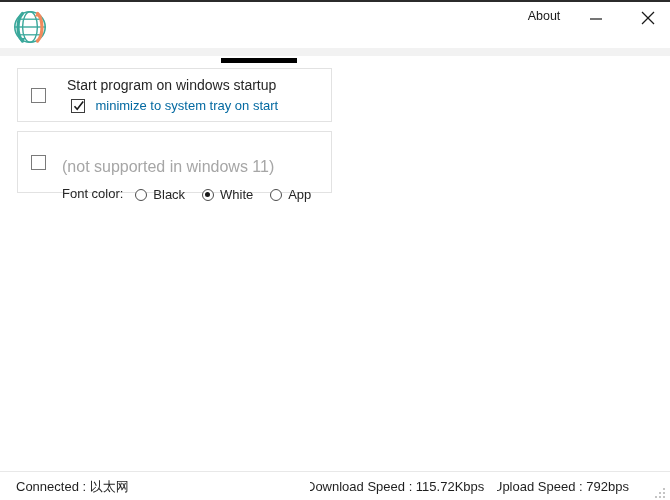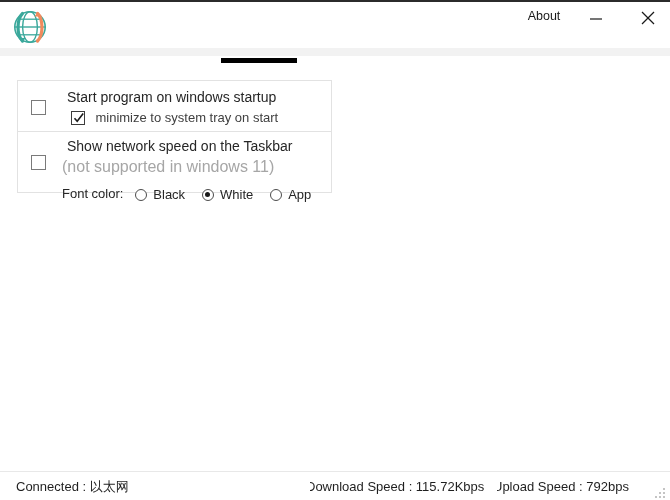--- a/index.html
+++ b/index.html
@@ -135,21 +135,21 @@
     background: #ffffff;
     z-index: 6;
   }
 
   .setting-group {
     position: absolute;
     background: #ffffff;
     border: 1px solid #e2e2e2;
     box-sizing: border-box;
   }
-  #group-startup  { left: 17px; top: 24px; width: 315px; height: 54px; text-align: right; }
+  #group-startup  { left: 17px; top: 12px; width: 315px; height: 54px; text-align: right; }
   #group-taskbar  { left: 17px; top: 75px; width: 315px; height: 62px; }
 
   .group-checkbox {
     position: absolute;
     left: 13px;
     width: 15px; height: 15px;
     border: 1px solid #7a7a7a;
     background: #ffffff;
     box-sizing: border-box;
     cursor: default;
@@ -193,21 +193,21 @@
     box-sizing: border-box;
     position: relative;
     cursor: default;
   }
   #checkbox-minimize svg { position: absolute; left: 0; top: -1px; }
   #label-minimize {
     display: inline-block;
     vertical-align: middle;
     margin-left: 6px;
     font-size: 13px;
-    color: #404040;
+    color: #0369a1;
   }
 
   
   #font-color-row {
     position: absolute;
     left: 44px;
     top: 52px;
     height: 18px;
     white-space: nowrap;
   }
@@ -305,21 +305,20 @@
           <svg width="14" height="14" viewBox="0 0 14 14">
             <path d="M2.5 7.2 L5.2 10.2 L11.2 2.6" stroke="#1a1a1a" stroke-width="1.6" fill="none"></path>
           </svg>
         </span>
         <span id="label-minimize">minimize to system tray on start</span>
       </div>
     </div>
 
     <div class="setting-group" id="group-taskbar">
       <div class="group-checkbox" id="checkbox-taskbar"></div>
-      <div class="group-title" id="title-taskbar">Show network speed on the Taskbar</div>
       <div class="group-subtitle">(not supported in windows 11)</div>
 
       <div id="font-color-row">
         <span id="font-color-label">Font color:</span>
 
         <span class="radio-option">
           <span class="radio-circle"></span>
           <span class="radio-label">Black</span>
         </span>
 

